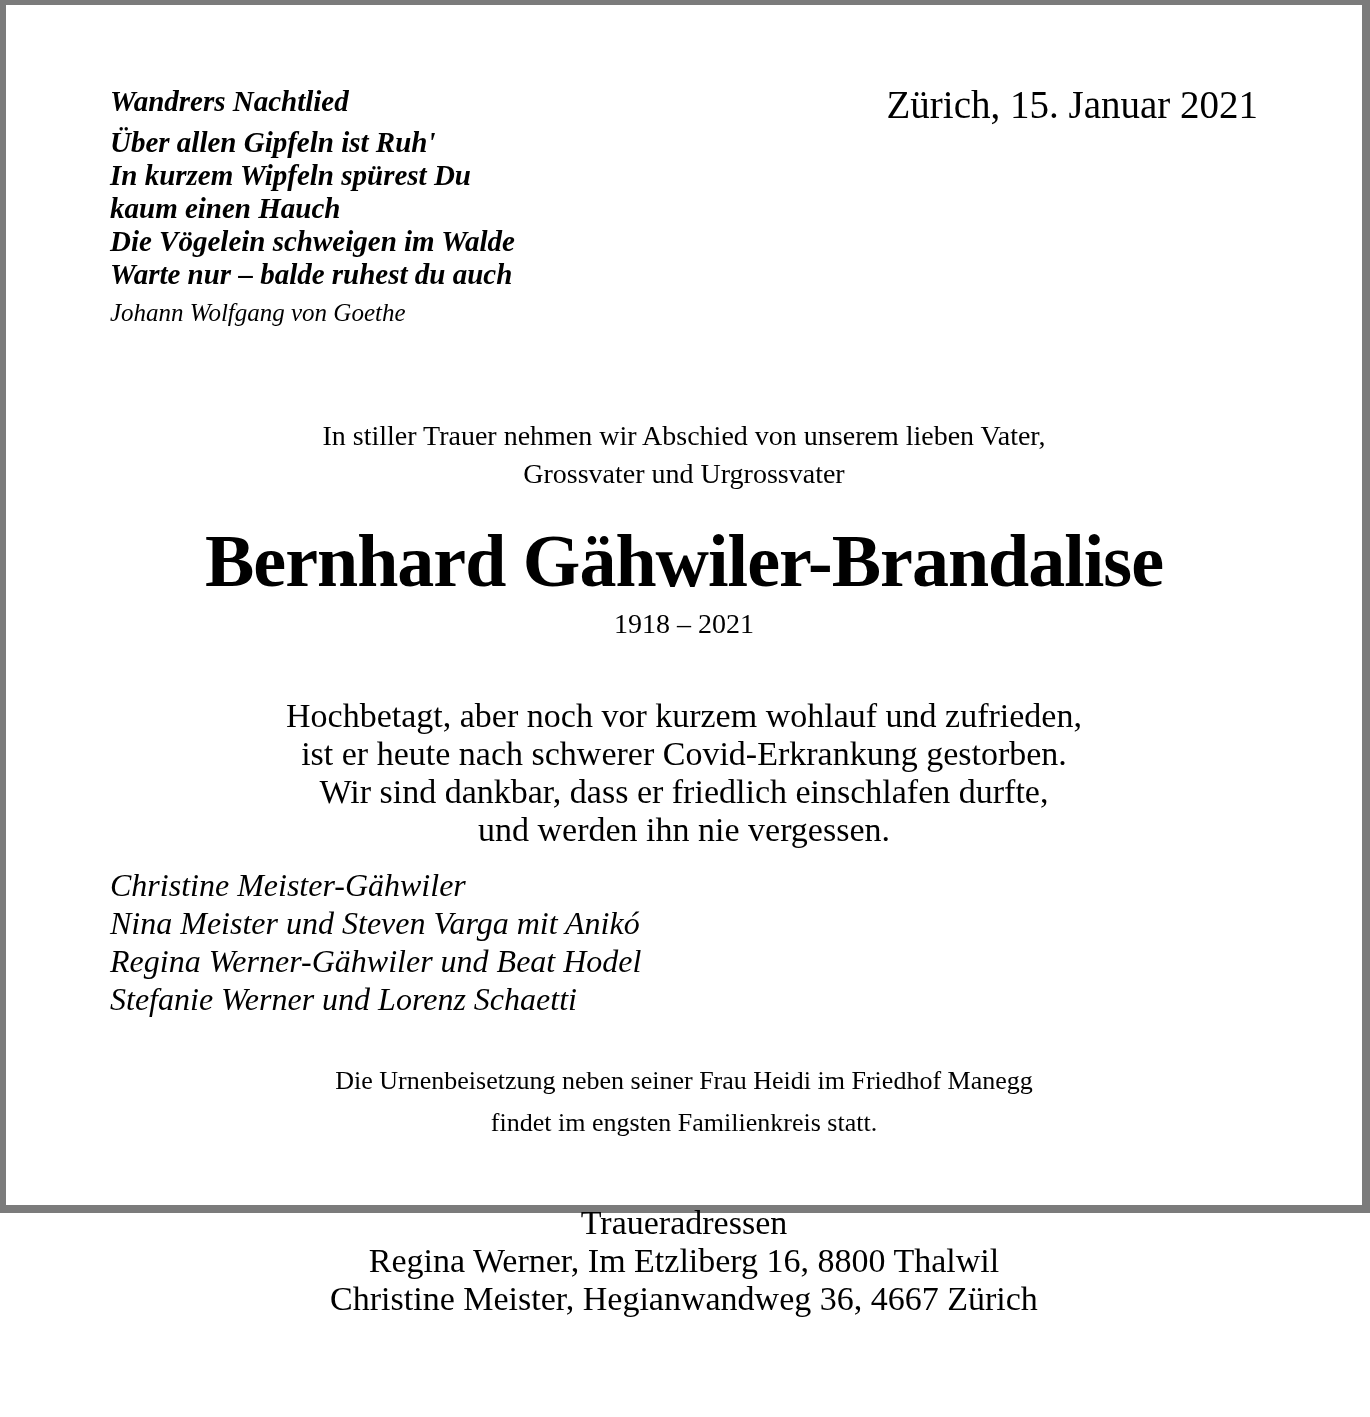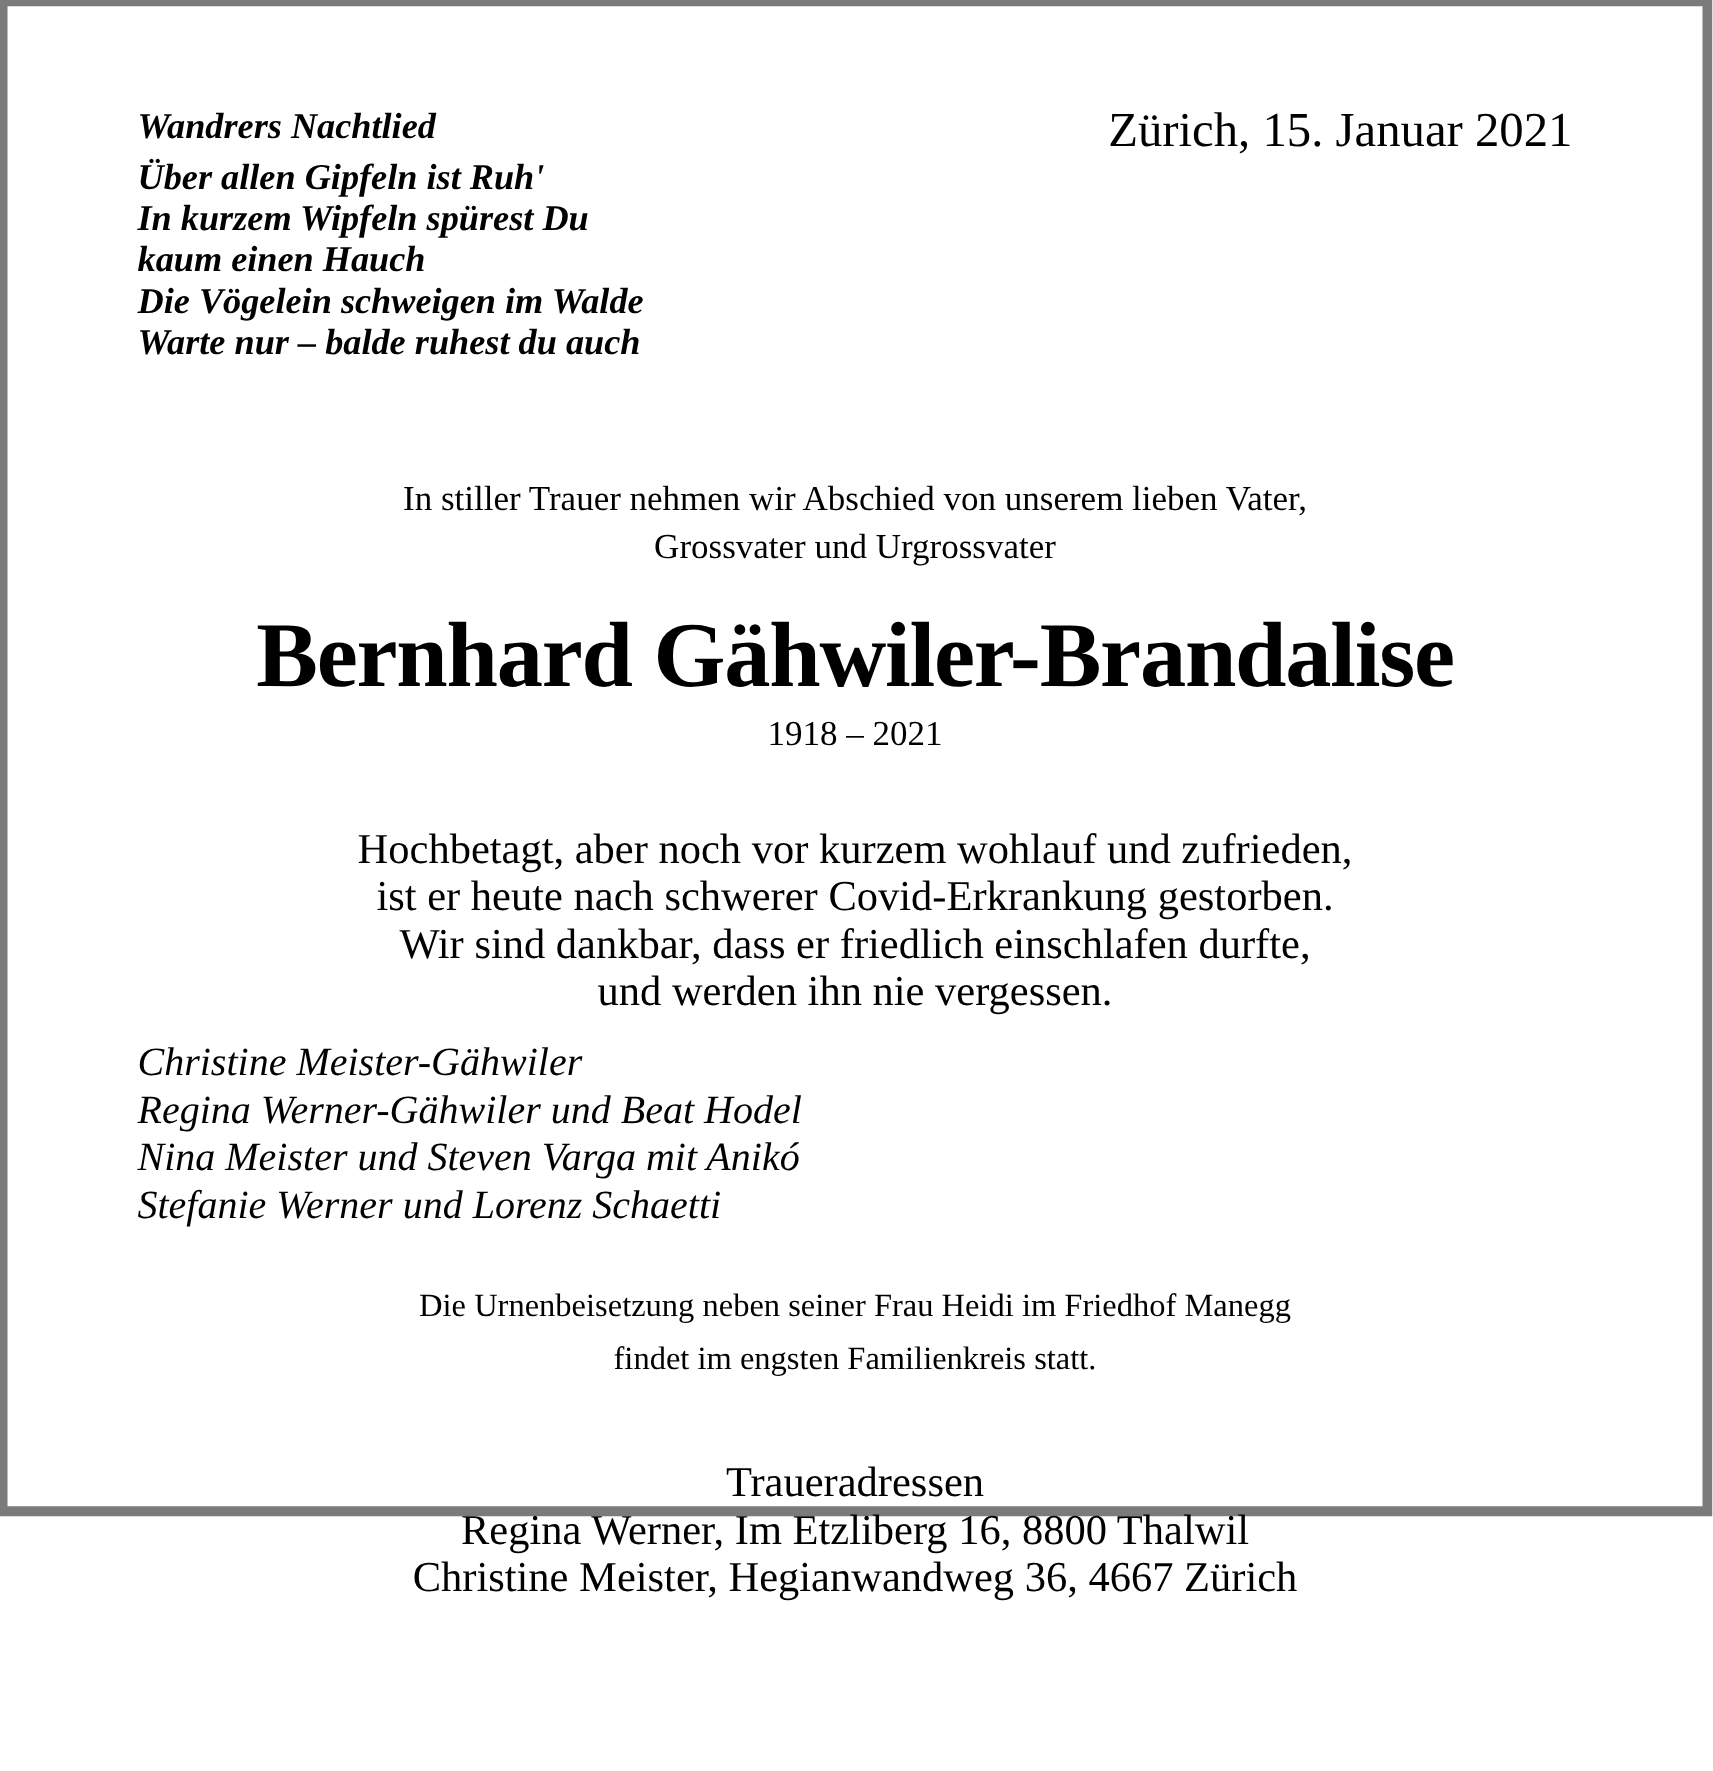--- a/index.html
+++ b/index.html
@@ -118,40 +118,41 @@
 <div class="page">
 
   <div class="header-row">
     <div class="poem">
       <div class="poem-title">Wandrers Nachtlied</div>
       <div class="poem-line">Über allen Gipfeln ist Ruh'</div>
       <div class="poem-line">In kurzem Wipfeln spürest Du</div>
       <div class="poem-line">kaum einen Hauch</div>
       <div class="poem-line">Die Vögelein schweigen im Walde</div>
       <div class="poem-line">Warte nur – balde ruhest du auch</div>
+      <div class="poem-author">Johann Wolfgang von Goethe</div>
     </div>
     <div class="dateline">Zürich, 15. Januar 2021</div>
   </div>
 
   <div class="intro">In stiller Trauer nehmen wir Abschied von unserem lieben Vater,
 Grossvater und Urgrossvater</div>
 
   <h1 class="deceased-name">Bernhard Gähwiler-Brandalise</h1>
 
   <div class="life-years">1918 – 2021</div>
 
   <div class="message">Hochbetagt, aber noch vor kurzem wohlauf und zufrieden,
 ist er heute nach schwerer Covid-Erkrankung gestorben.
 Wir sind dankbar, dass er friedlich einschlafen durfte,
 und werden ihn nie vergessen.</div>
 
   <div class="family">
     <div class="family-line">Christine Meister-Gähwiler</div>
+    <div class="family-line">Nina Meister und Steven Varga mit Anikó</div>
     <div class="family-line">Regina Werner-Gähwiler und Beat Hodel</div>
-    <div class="family-line">Nina Meister und Steven Varga mit Anikó</div>
     <div class="family-line">Stefanie Werner und Lorenz Schaetti</div>
   </div>
 
   <div class="burial">Die Urnenbeisetzung neben seiner Frau Heidi im Friedhof Manegg
 findet im engsten Familienkreis statt.</div>
 
   <div class="addresses">
     <div>Traueradressen</div>
     <div>Regina Werner, Im Etzliberg 16, 8800 Thalwil</div>
     <div>Christine Meister, Hegianwandweg 36, 4667 Zürich</div>

